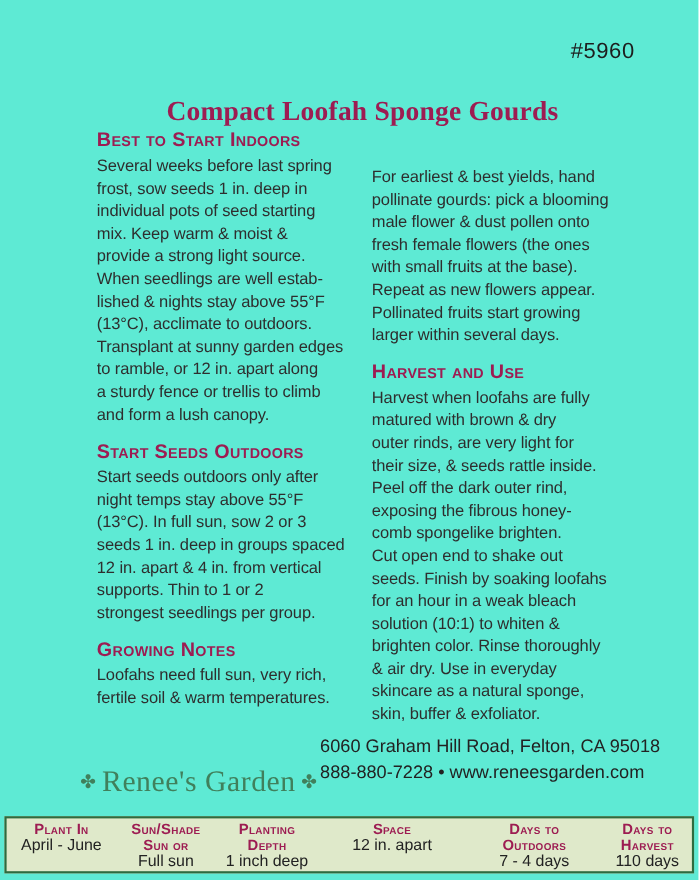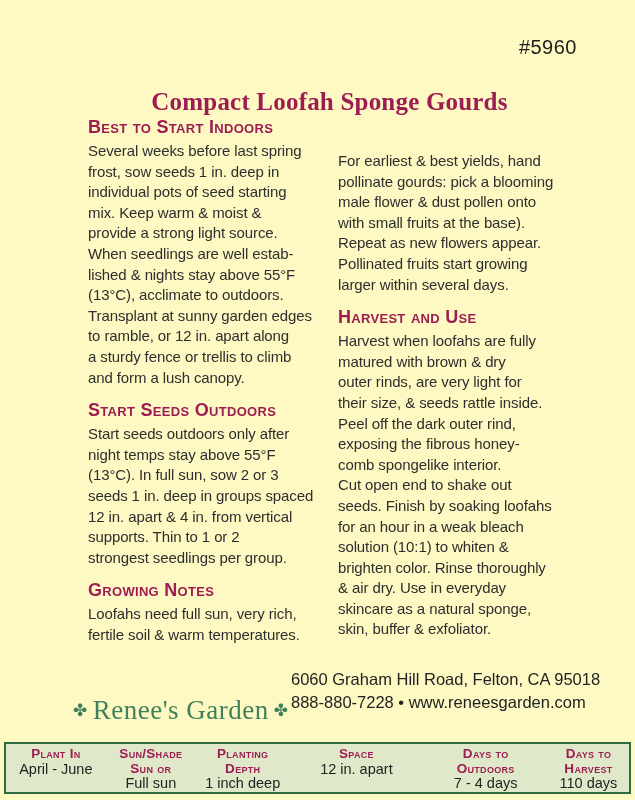--- a/index.html
+++ b/index.html
@@ -6,21 +6,21 @@
     --maroon:#9d1c52;
     --green:#40805c;
     --table-border:#2e6b3f;
     --table-fill:#dfe9ca;
     --text:#2e2e2e;
   }
   html,body{margin:0;padding:0;background:#ffffff;}
   .page{
     position:relative;
     width:635px;height:800px;
-    background:#fef9c3;
+    background:#5eead4;
     font-family:"Liberation Sans", sans-serif;
     color:var(--text);
     overflow:hidden;
   }
   .packet-number{
     position:absolute;top:36px;right:58px;
     font-size:20px;color:#1d1d1d;letter-spacing:0.5px;
   }
   .title{
     position:absolute;top:76px;left:0;width:100%;
@@ -119,34 +119,35 @@
         <div class="body-line">Loofahs need full sun, very rich,</div>
         <div class="body-line">fertile soil &amp; warm temperatures.</div>
       </div>
     </div>
 
   <div class="col col-right" id="col-right">
       <div class="section">
         <div class="body-line">For earliest &amp; best yields, hand</div>
         <div class="body-line">pollinate gourds: pick a blooming</div>
         <div class="body-line">male flower &amp; dust pollen onto</div>
+        <div class="body-line">fresh female flowers (the ones</div>
         <div class="body-line">with small fruits at the base).</div>
         <div class="body-line">Repeat as new flowers appear.</div>
         <div class="body-line">Pollinated fruits start growing</div>
         <div class="body-line">larger within several days.</div>
       </div>
       <div class="section">
         <h2 class="section-heading">Harvest and Use</h2>
         <div class="body-line">Harvest when loofahs are fully</div>
         <div class="body-line">matured with brown &amp; dry</div>
         <div class="body-line">outer rinds, are very light for</div>
         <div class="body-line">their size, &amp; seeds rattle inside.</div>
         <div class="body-line">Peel off the dark outer rind,</div>
         <div class="body-line">exposing the fibrous honey-</div>
-        <div class="body-line">comb spongelike interior.</div>
+        <div class="body-line">comb spongelike brighten.</div>
         <div class="body-line">Cut open end to shake out</div>
         <div class="body-line">seeds. Finish by soaking loofahs</div>
         <div class="body-line">for an hour in a weak bleach</div>
         <div class="body-line">solution (10:1) to whiten &amp;</div>
         <div class="body-line">brighten color. Rinse thoroughly</div>
         <div class="body-line">&amp; air dry. Use in everyday</div>
         <div class="body-line">skincare as a natural sponge,</div>
         <div class="body-line">skin, buffer &amp; exfoliator.</div>
       </div>
     </div>

